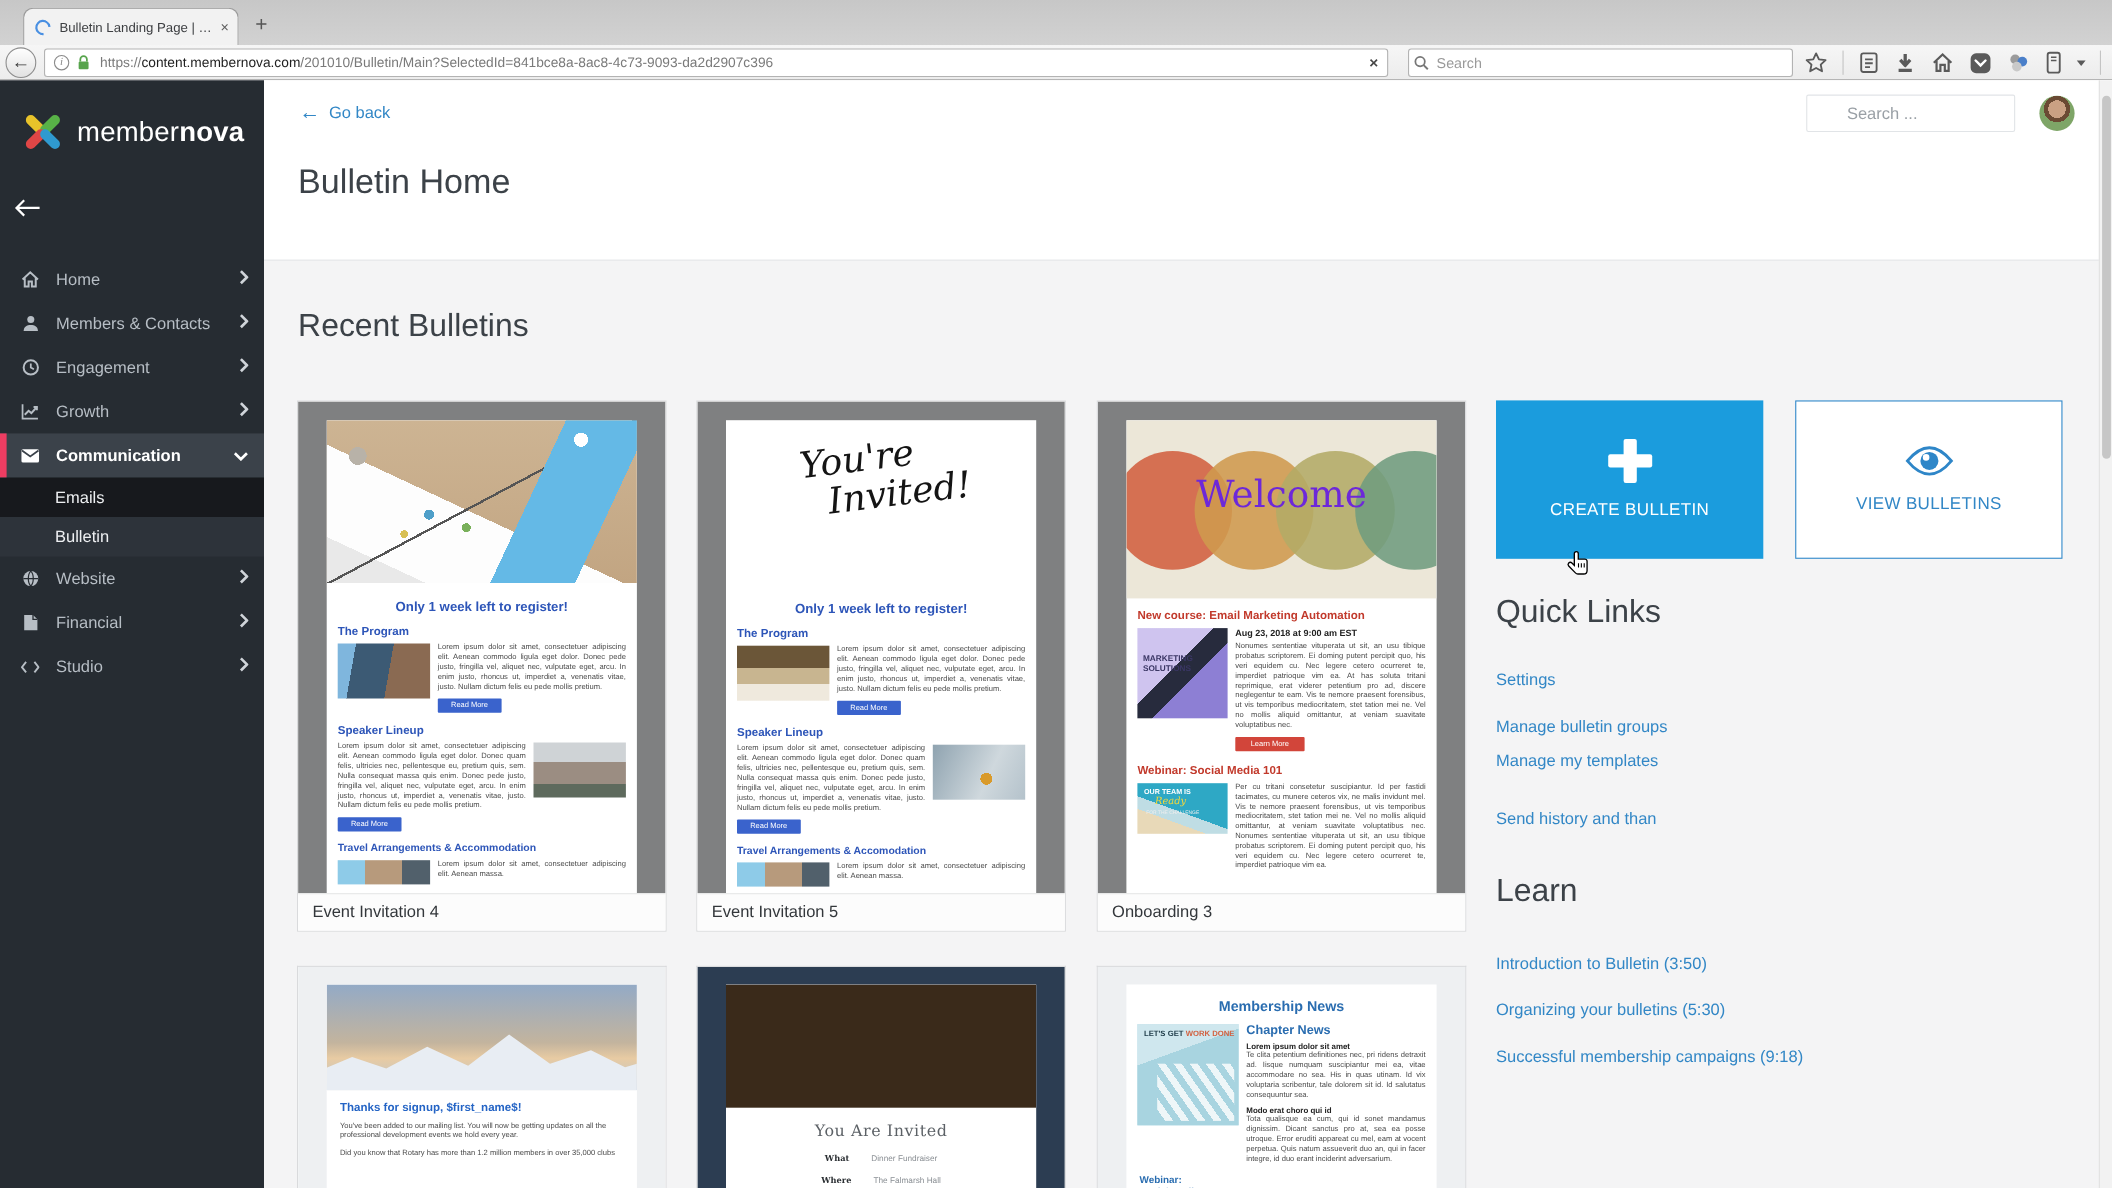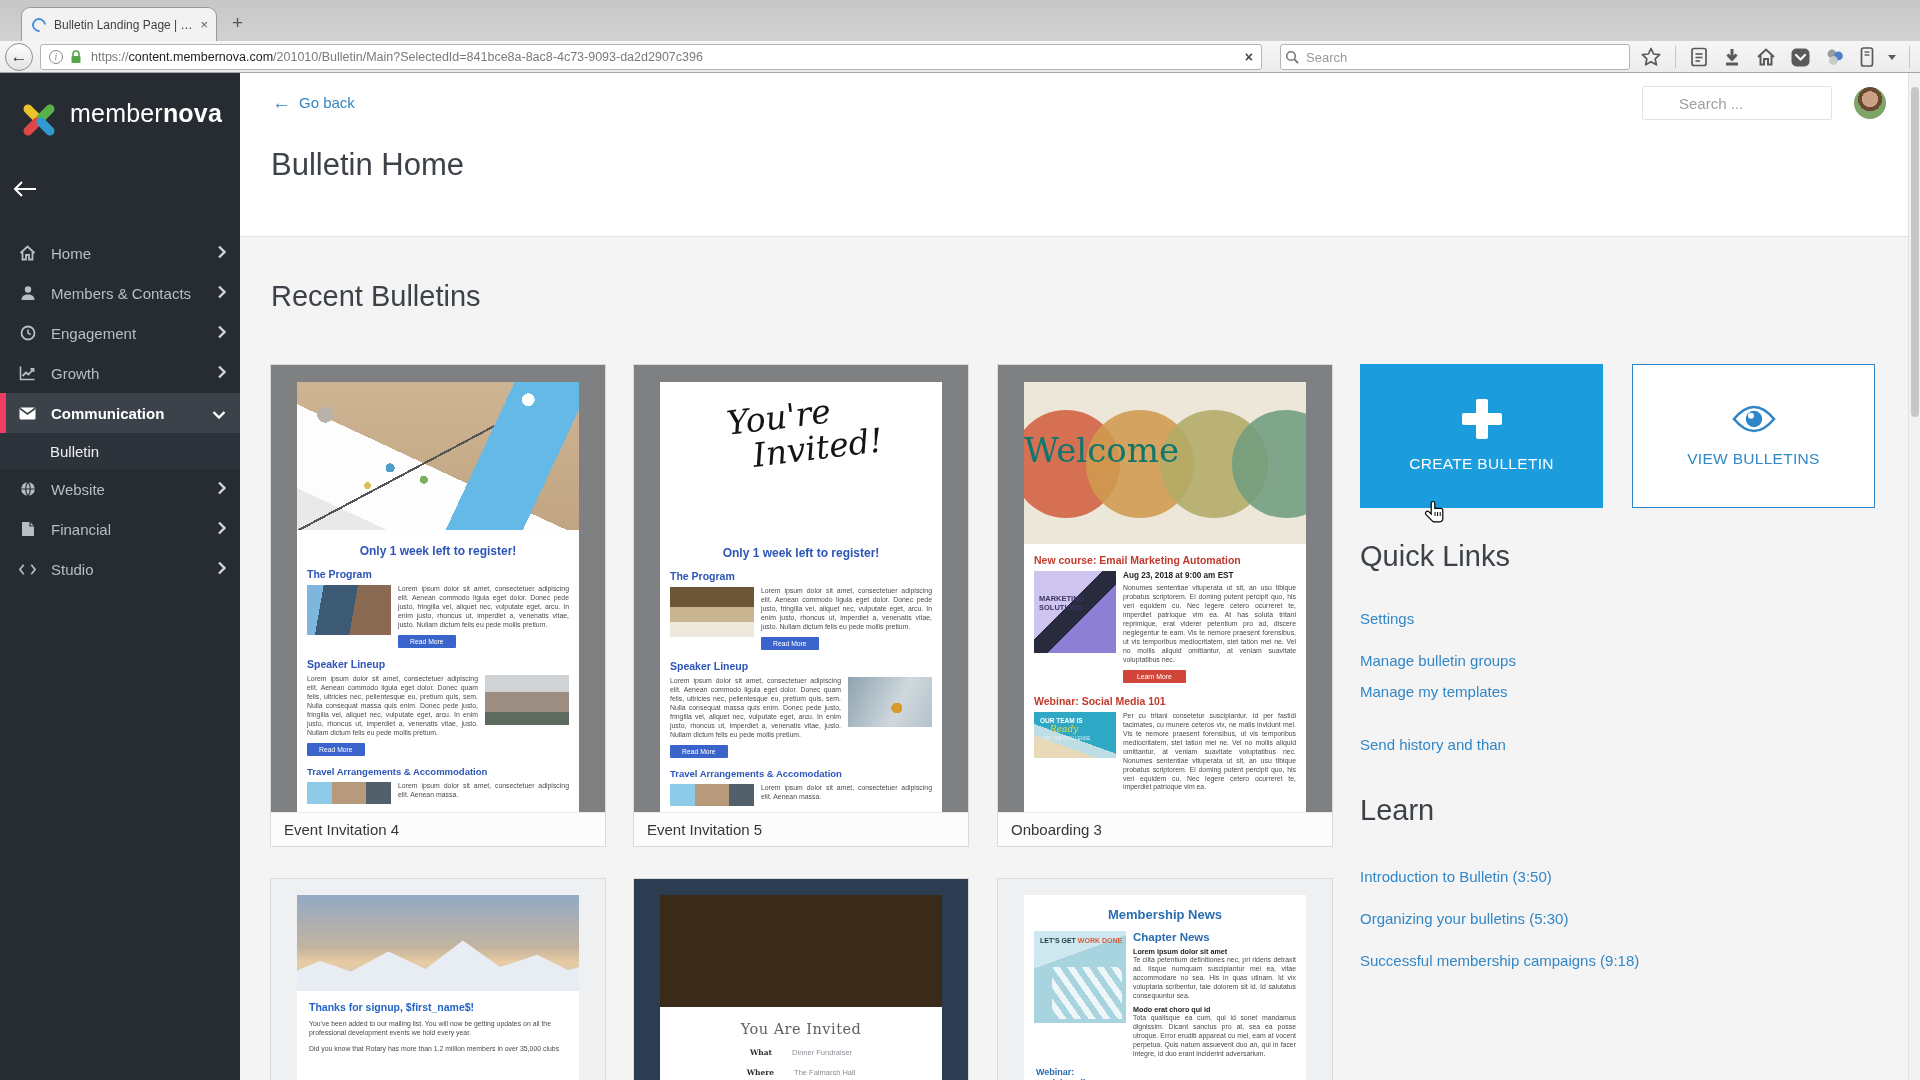--- a/index.html
+++ b/index.html
@@ -27,21 +27,21 @@
   .browser-search { position:absolute; left:1280px; top:3px; width:350px; height:26px; background:#fff; border:1px solid #b3b3b3; border-radius:3px; display:flex; align-items:center; padding:0 4px; }
   .browser-search input { border:none; outline:none; font-size:13px; color:#444; margin-left:7px; width:280px; background:transparent; font-family:"Liberation Sans",sans-serif; }
   .browser-search input::placeholder { color:#9a9a9a; }
   .tb-icons { position:absolute; left:1640px; top:0; height:32px; display:flex; align-items:center; gap:13px; }
   .tb-icons svg { display:block; }
   .tb-sep { width:1px; height:22px; background:#c4c4c4; }
   .caret-dn { width:0; height:0; border-left:4px solid transparent; border-right:4px solid transparent; border-top:5px solid #5a5a5a; }
 
   
   .sidebar { position:absolute; left:0; top:73px; width:240px; height:1007px; background:#262c32; }
-  .brand { display:flex; padding:26px 0 0 18px; }
+  .brand { display:flex; align-items:center; padding:26px 0 0 18px; }
   .brand-text { color:#fff; font-size:25px; margin-left:10px; letter-spacing:.2px; }
   .brand-text .light { font-weight:300; }
   .brand-text .bold { font-weight:700; }
   .collapse-arrow { margin:38px 0 0 12px; }
   .nav { margin-top:30px; }
   .nav-item { position:relative; height:40px; display:flex; align-items:center; padding-left:19px; color:#b7bec5; font-size:15px; }
   .nav-item .ic { width:17px; display:flex; justify-content:center; flex:none; }
   .nav-item .lbl { margin-left:15px; }
   .nav-item .chev { position:absolute; right:14px; }
   .nav-item.active { background:#3b424a; color:#fff; font-weight:bold; }
@@ -95,21 +95,21 @@
   .hero-script { height:150px; position:relative; }
   .script-txt { position:absolute; left:0; right:0; top:18px; text-align:center; font-family:"DejaVu Serif",serif; font-style:italic; color:#141414; transform:rotate(-7deg); }
   .script-txt .l1 { display:block; font-size:33px; line-height:.9; margin-right:40px; }
   .script-txt .l2 { display:block; font-size:33px; margin-left:30px; }
   .hero-welcome { height:162px; background:#ece7d8; position:relative; overflow:hidden; }
   .hero-welcome .c { position:absolute; top:28px; width:108px; height:108px; border-radius:50%; opacity:.88; }
   .hero-welcome .c1 { left:-12px; background:#d2603f; }
   .hero-welcome .c2 { left:62px; background:#cf9a4d; }
   .hero-welcome .c3 { left:136px; background:#b3ab67; }
   .hero-welcome .c4 { left:208px; background:#6f9c7e; }
-  .hero-welcome .wtxt { position:absolute; left:0; right:0; top:48px; text-align:left; color:#0f766e; font-family:"DejaVu Serif",serif; font-size:34px; font-weight:400; }
+  .hero-welcome .wtxt { position:absolute; left:0; right:0; top:48px; text-align:center; color:#6d28d9; font-family:"DejaVu Serif",serif; font-size:34px; font-weight:400; }
 
   .img-blue { width:84px; height:50px; background:linear-gradient(100deg,#7fb6dd 0 18%, #3c5a74 18% 55%, #8a6a52 55%); }
   .img-room { width:84px; height:50px; background:linear-gradient(#cfd3d6 0 35%, #9b8d82 35% 75%, #5e6a5d 75%); }
   .img-banquet { width:84px; height:50px; background:linear-gradient(#6b5638 0 40%, #c8b590 40% 70%, #efe9dd 70%); }
   .img-robot { width:84px; height:50px; background:radial-gradient(circle 9px at 58% 62%, #d99a2b 0 60%, transparent 61%), linear-gradient(115deg,#8fa3b0,#cfd8dd 60%, #b4c2cb); }
   .img-travel { width:84px; height:22px; background:linear-gradient(90deg,#8ecbe8 0 30%, #b79a7c 30% 70%, #51606b 70%); }
   .img-mkt { width:82px; height:82px; background:linear-gradient(135deg,#cfc4ef 0 42%, #272b3d 42% 58%, #8d7fd4 58%); position:relative; }
   .img-mkt .t { position:absolute; left:5px; top:24px; font-size:7.5px; font-weight:bold; color:#3a3664; line-height:1.15; }
   .img-team { width:82px; height:46px; background:linear-gradient(200deg, #2ea8c5 0 55%, #bfdde4 55% 70%, #e8d9b8 70%); position:relative; }
   .img-team .t1 { position:absolute; left:6px; top:5px; color:#fff; font-size:6.5px; font-weight:bold; }
@@ -307,20 +307,23 @@
             <svg width="17" height="13" viewBox="0 0 17 13">
               <rect x="0.5" y="0.5" width="16" height="12" rx="1.5" fill="#fff"></rect>
               <path d="M1 1.5 L8.5 7 L16 1.5" fill="none" stroke="#3b424a" stroke-width="1.6"></path>
             </svg>
           </span>
         <span class="lbl">Communication</span>
         <span class="chev"><svg width="14" height="9" viewBox="0 0 14 9">
               <path d="M1.5 2 L7 7.5 L12.5 2" fill="none" stroke="#fff" stroke-width="2.4"></path>
             </svg></span>
       </div>
+      <div class="nav-sub emails">
+        <span>Emails</span>
+      </div>
       <div class="nav-sub bulletin">
         <span>Bulletin</span>
       </div>
       <div class="nav-item">
         <span class="ic">
             <svg width="16" height="16" viewBox="0 0 16 16">
               <circle cx="8" cy="8" r="6.8" fill="#b7bec5"></circle>
               <path d="M1.2 8 H14.8 M8 1.2 C5 4 5 12 8 14.8 C11 12 11 4 8 1.2" fill="none" stroke="#262c32" stroke-width="1.1"></path>
             </svg>
           </span>

